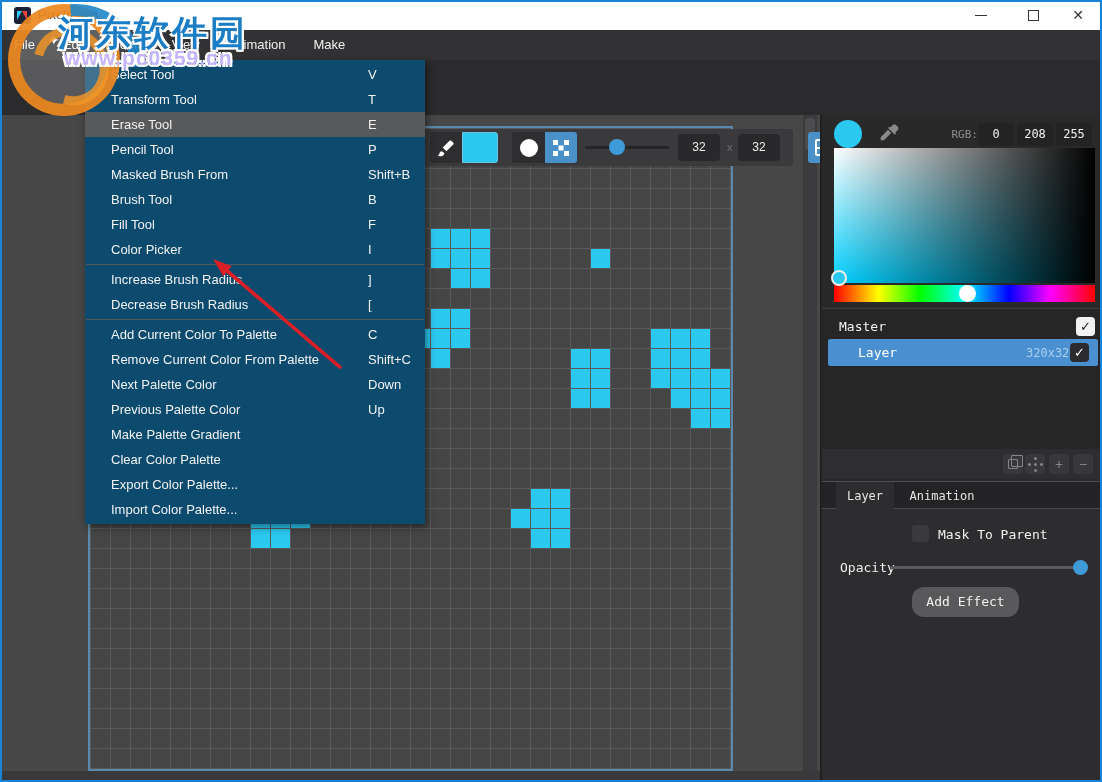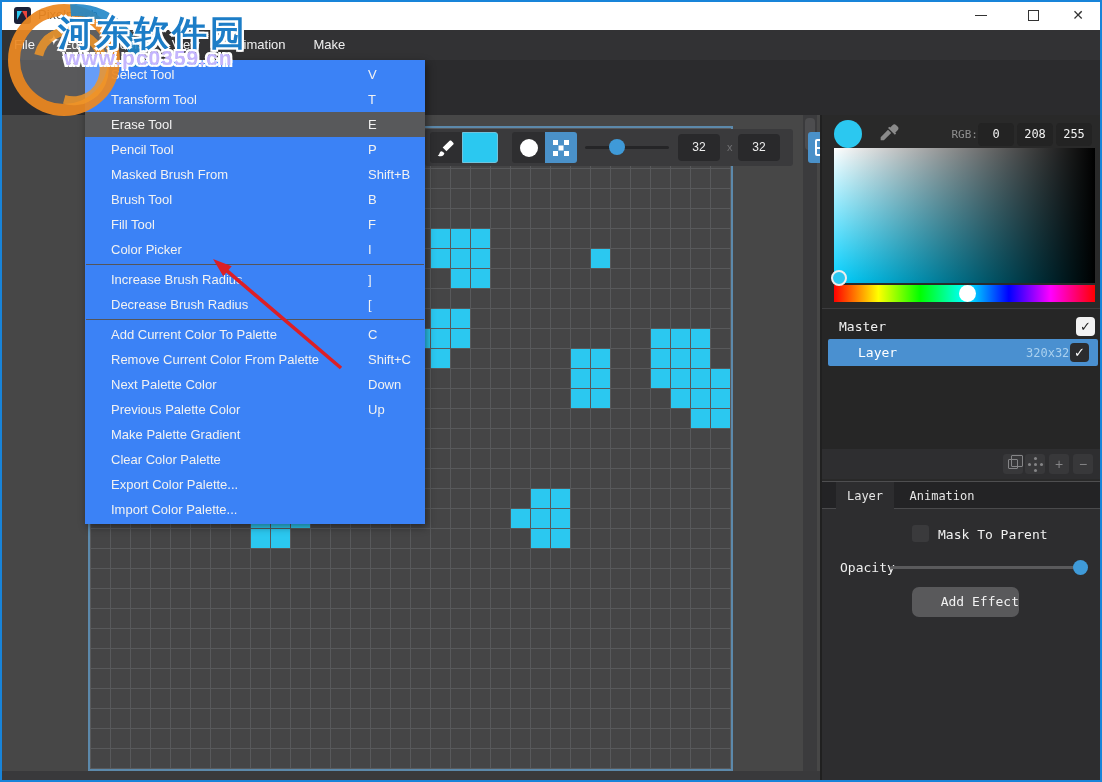--- a/index.html
+++ b/index.html
@@ -105,25 +105,25 @@
       font-family:"DejaVu Sans Mono", monospace; font-size:12px; z-index:1; }
   .tab-layer { left:14px; width:58px; }
   .tab-anim { left:78px; width:84px; }
   .tab.active { background:#2d2d2f; }
   .tab-content { position:absolute; left:0; top:394px; width:282px; height:273px; background:#2d2d2f; }
   .mask-check { position:absolute; left:90px; top:16px; width:17px; height:17px; background:#3a3a3c; border-radius:3px; }
   .mask-label { position:absolute; left:116px; top:18px; color:#f0f0f0; font-family:"DejaVu Sans Mono", monospace; font-size:13px; }
   .opacity-label { position:absolute; left:18px; top:51px; color:#f0f0f0; font-family:"DejaVu Sans Mono", monospace; font-size:13px; }
   .opacity-track { position:absolute; left:68px; top:57px; width:190px; height:3px; background:#5a5a5c; border-radius:2px; }
   .opacity-handle { position:absolute; top:51px; width:15px; height:15px; border-radius:50%; background:#3f9ad8; }
-  .add-effect { position:absolute; left:90px; top:78px; width:107px; height:30px; background:#59595b; border-radius:7px;
-      color:#f2f2f2; font-family:"DejaVu Sans Mono", monospace; font-size:13px; text-align:right; line-height:30px; }
-
-  
-  .menu { position:absolute; left:85px; top:60px; width:340px; background:#3b82f6; z-index:20;
+  .add-effect { position:absolute; left:90px; top:78px; width:107px; height:30px; background:#59595b; border-radius:12px;
+      color:#f2f2f2; font-family:"DejaVu Sans Mono", monospace; font-size:13px; text-align:center; line-height:30px; }
+
+  
+  .menu { position:absolute; left:85px; top:60px; width:340px; background:#0c4a6e; z-index:20;
       box-shadow:2px 3px 8px rgba(0,0,0,.45); padding:2px 0; }
   .menu-item { position:relative; height:25px; line-height:25px; color:#f2f2f2; font-size:13px; }
   .menu-item .lbl { position:absolute; left:26px; }
   .menu-item .sc { position:absolute; left:283px; }
   .menu-item.hl { background:#58595b; }
   .menu-sep { height:1px; background:#55555a; margin:2px 1px; }
 
   
   .watermark { position:absolute; left:0; top:0; width:620px; height:200px; z-index:45; pointer-events:none; }
   .wm-ring { position:absolute; left:8px; top:4px; width:112px; height:112px; border-radius:50%;

